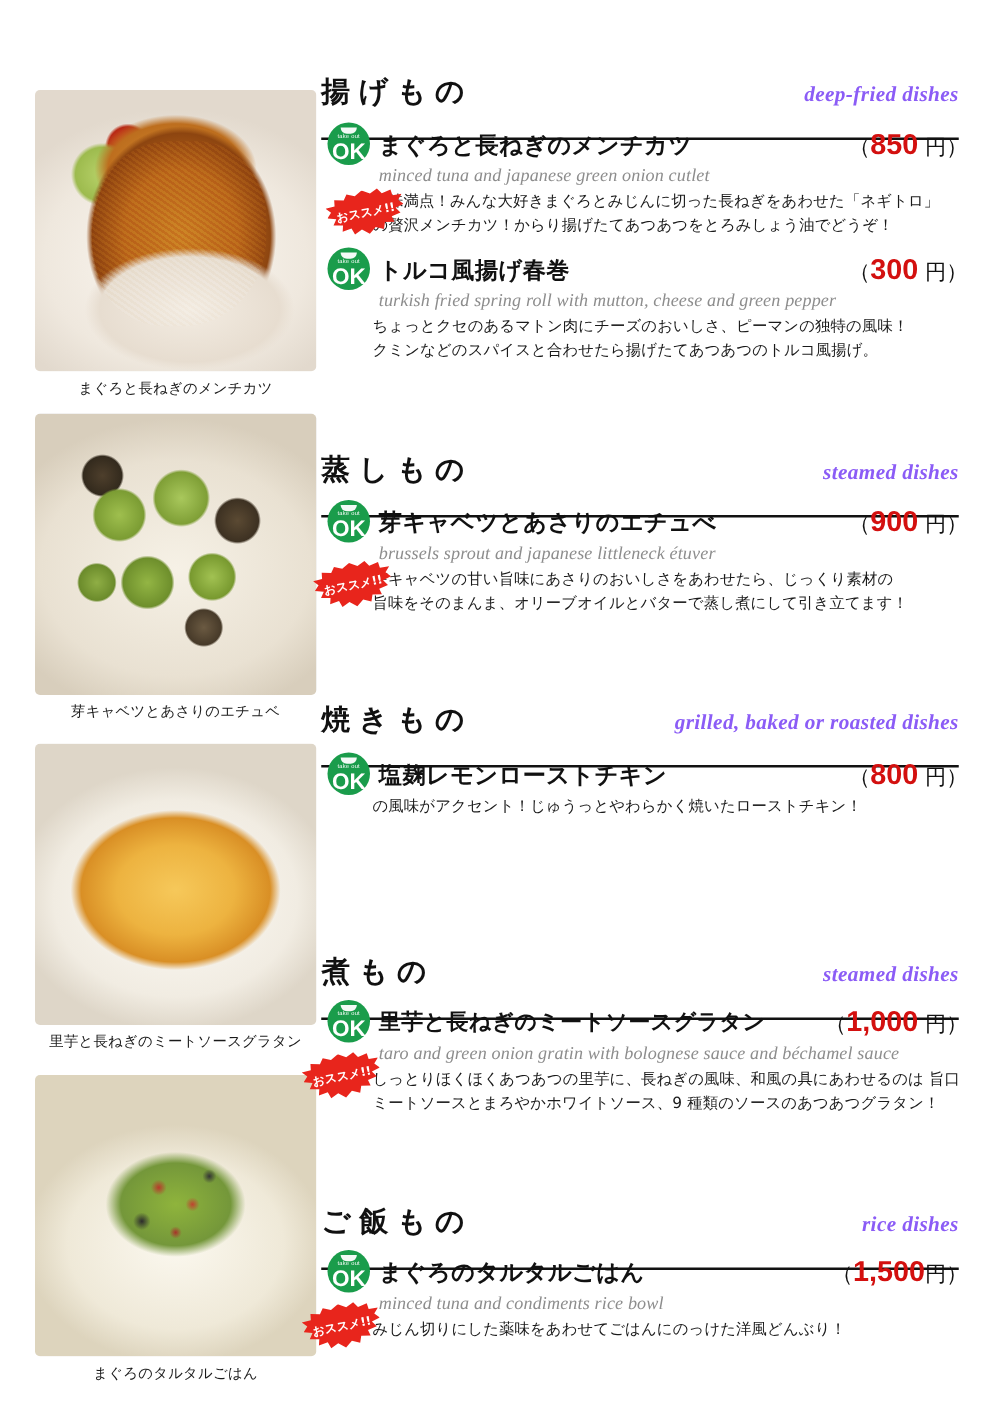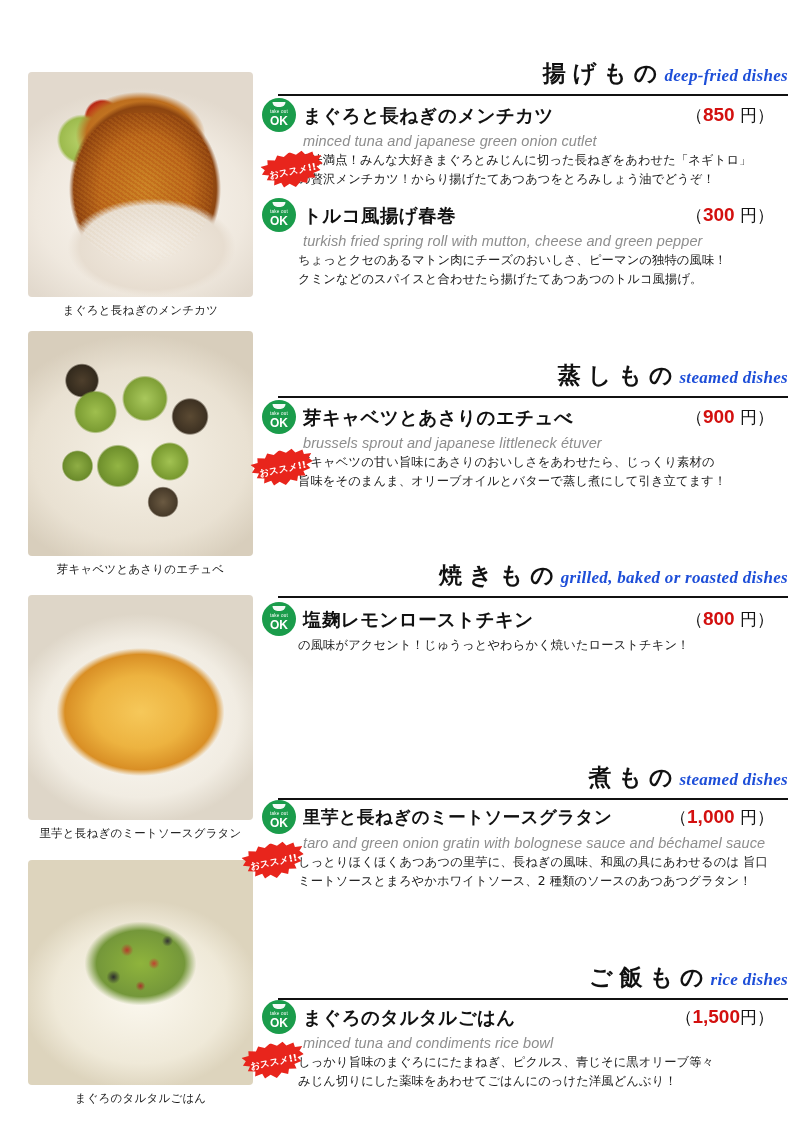--- a/index.html
+++ b/index.html
@@ -80,41 +80,41 @@
       radial-gradient(circle 10px at 38% 52%, #2c2c2c 0%, rgba(44,44,44,0) 70%),
       radial-gradient(circle 8px at 62% 36%, #343434 0%, rgba(52,52,52,0) 70%),
       radial-gradient(ellipse 80px 60px at 50% 46%, #8fb43c 0%, #74973a 55%, rgba(116,151,58,0) 70%),
       radial-gradient(ellipse 120px 95px at 50% 60%, #fbf8ef 0%, #efe9d8 72%, #ddd4bd 100%),
       linear-gradient(160deg, #c9bda6 0%, #9b8e76 100%);
   }
 
   
   .section-head {
     position: absolute;
-    left: 278px;
+    left: 257px;
     width: 510px;
     border-bottom: 2px solid #111;
-    padding-bottom: 5px;
+    padding-bottom: 21px;
     display: flex;
     align-items: baseline;
-    justify-content: flex-end;
+    justify-content: space-between;
   }
   .sec-jp {
     font-family: "DejaVu Sans", sans-serif;
     font-size: 23px;
     font-weight: bold;
     letter-spacing: 7px;
     color: #111;
   }
   .sec-en {
     font-family: "Liberation Serif", serif;
     font-style: italic;
     font-weight: bold;
     font-size: 17px;
-    color: #1d4ed8;
+    color: #8b5cf6;
     letter-spacing: 0.3px;
   }
 
   
   .item { position: absolute; left: 262px; width: 512px; }
   .item-row {
     display: flex;
     align-items: center;
     position: relative;
   }
@@ -132,21 +132,21 @@
     line-height: 1;
     position: relative;
   }
   .okmark .tk {
     font-size: 4.6px;
     letter-spacing: 0.2px;
     font-family: "Liberation Sans", sans-serif;
     margin-top: 7px;
   }
   .okmark .ok {
-    font-size: 12px;
+    font-size: 18px;
     font-weight: bold;
     font-family: "Liberation Sans", sans-serif;
     margin-top: 0px;
   }
   .okmark:before {
     content: "";
     position: absolute;
     top: 4px; left: 50%;
     transform: translateX(-50%);
     width: 13px; height: 5px;
@@ -165,25 +165,25 @@
   .price {
     margin-left: auto;
     font-family: "DejaVu Sans", sans-serif;
     font-size: 17px;
     color: #111;
     white-space: nowrap;
   }
   .price .num {
     color: #d3100f;
     font-weight: bold;
-    font-size: 19px;
+    font-size: 23px;
     font-family: "Liberation Sans", sans-serif;
   }
   .item-en {
-    font-family: Liberation Sans, sans-serif;
+    font-family: Liberation Serif, serif;
     font-style: italic;
     font-size: 14.5px;
     color: #8d8d8d;
     margin: 1px 0 2px 41px;
     letter-spacing: 0.1px;
   }
   .item-desc {
     font-family: "DejaVu Sans", sans-serif;
     font-size: 12.3px;
     color: #1a1a1a;
@@ -328,41 +328,40 @@
     <div class="item-row">
       <div class="okmark">
         <span class="tk">take out</span>
         <span class="ok">OK</span>
       </div>
       <div class="item-name" style="font-size:17.5px;">里芋と長ねぎのミートソースグラタン</div>
       <div class="price">（<span class="num">1,000</span> <span>円</span>）</div>
     </div>
     <div class="item-en">taro and green onion gratin with bolognese sauce and béchamel sauce</div>
     <div class="item-desc ind0">しっとりほくほくあつあつの里芋に、長ねぎの風味、和風の具にあわせるのは 旨口</div>
-    <div class="item-desc ind0">ミートソースとまろやかホワイトソース、2 種類のソースのあつあつグラタン！</div>
+    <div class="item-desc ind0">ミートソースとまろやかホワイトソース、9 種類のソースのあつあつグラタン！</div>
   </div>
   <div class="osusume" style="left:243px; top:843px;">
     <span>おススメ!!</span>
   </div>
 
   <div class="section-head" style="top:962px;">
     <div class="sec-jp">ご飯もの</div>
     <div class="sec-en">rice dishes</div>
   </div>
 
   <div class="item" style="top:1000px;">
     <div class="item-row">
       <div class="okmark">
         <span class="tk">take out</span>
         <span class="ok">OK</span>
       </div>
       <div class="item-name">まぐろのタルタルごはん</div>
       <div class="price">（<span class="num">1,500</span><span>円</span>）</div>
     </div>
     <div class="item-en">minced tuna and condiments rice bowl</div>
-    <div class="item-desc ind0">しっかり旨味のまぐろににたまねぎ、ピクルス、青じそに黒オリーブ等々</div>
     <div class="item-desc ind0">みじん切りにした薬味をあわせてごはんにのっけた洋風どんぶり！</div>
   </div>
   <div class="osusume" style="left:243px; top:1043px;">
     <span>おススメ!!</span>
   </div>
 
 </div>
 
 </body></html>

